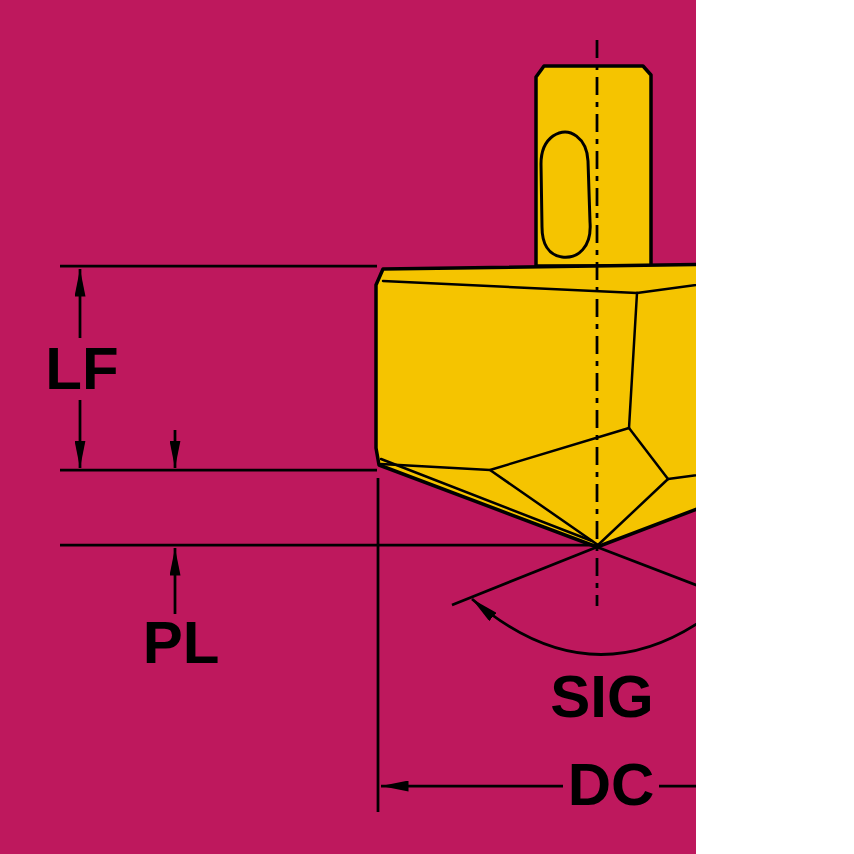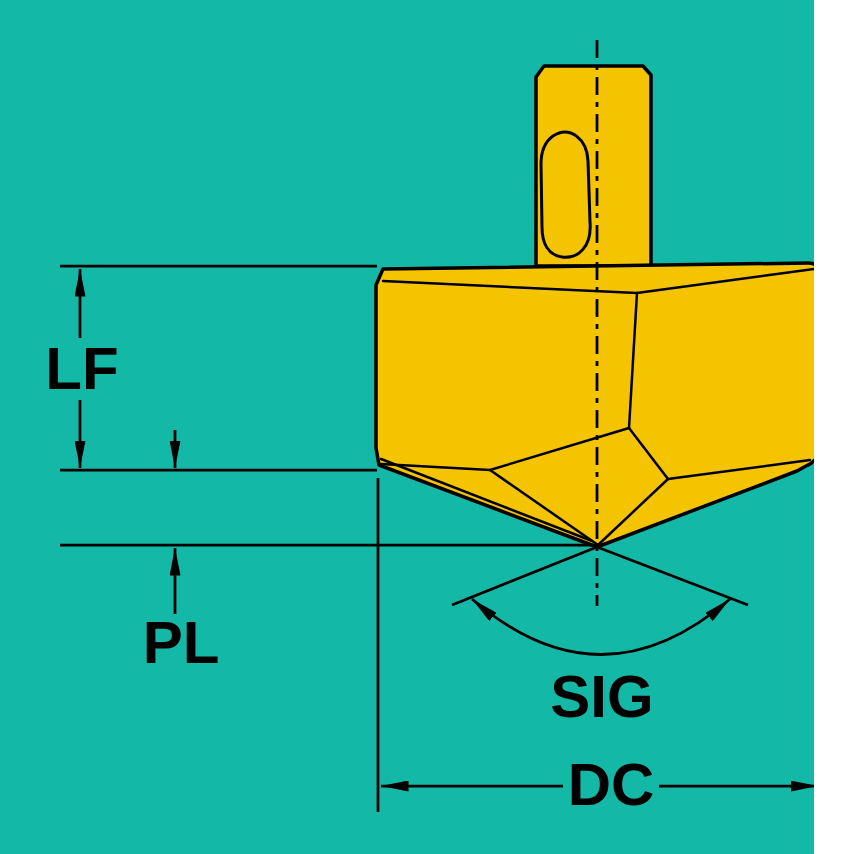--- a/index.html
+++ b/index.html
@@ -2,23 +2,23 @@
 <html><head>
 <meta charset="utf-8">
 <style>
   html, body {
     margin: 0;
     padding: 0;
     background: #ffffff;
   }
   .stage {
     position: relative;
-    width: 814px;
+    width: 696px;
     height: 854px;
-    background: #14b8a6;
+    background: #be185d;
     overflow: hidden;
   }
   svg { display: block; }
 
   
   .outline {
     stroke: #000000;
     stroke-width: 3.5;
     stroke-linejoin: round;
   }

